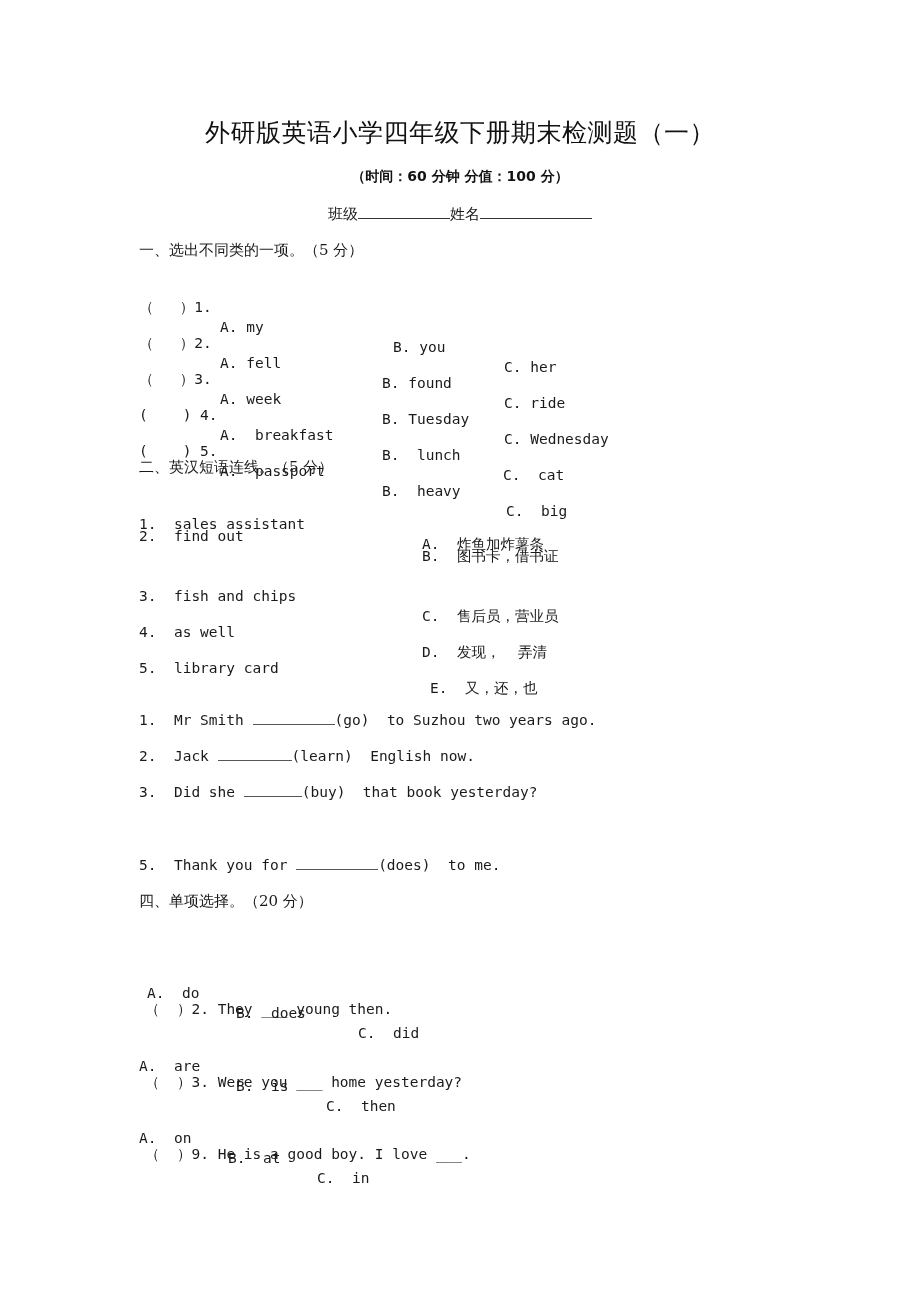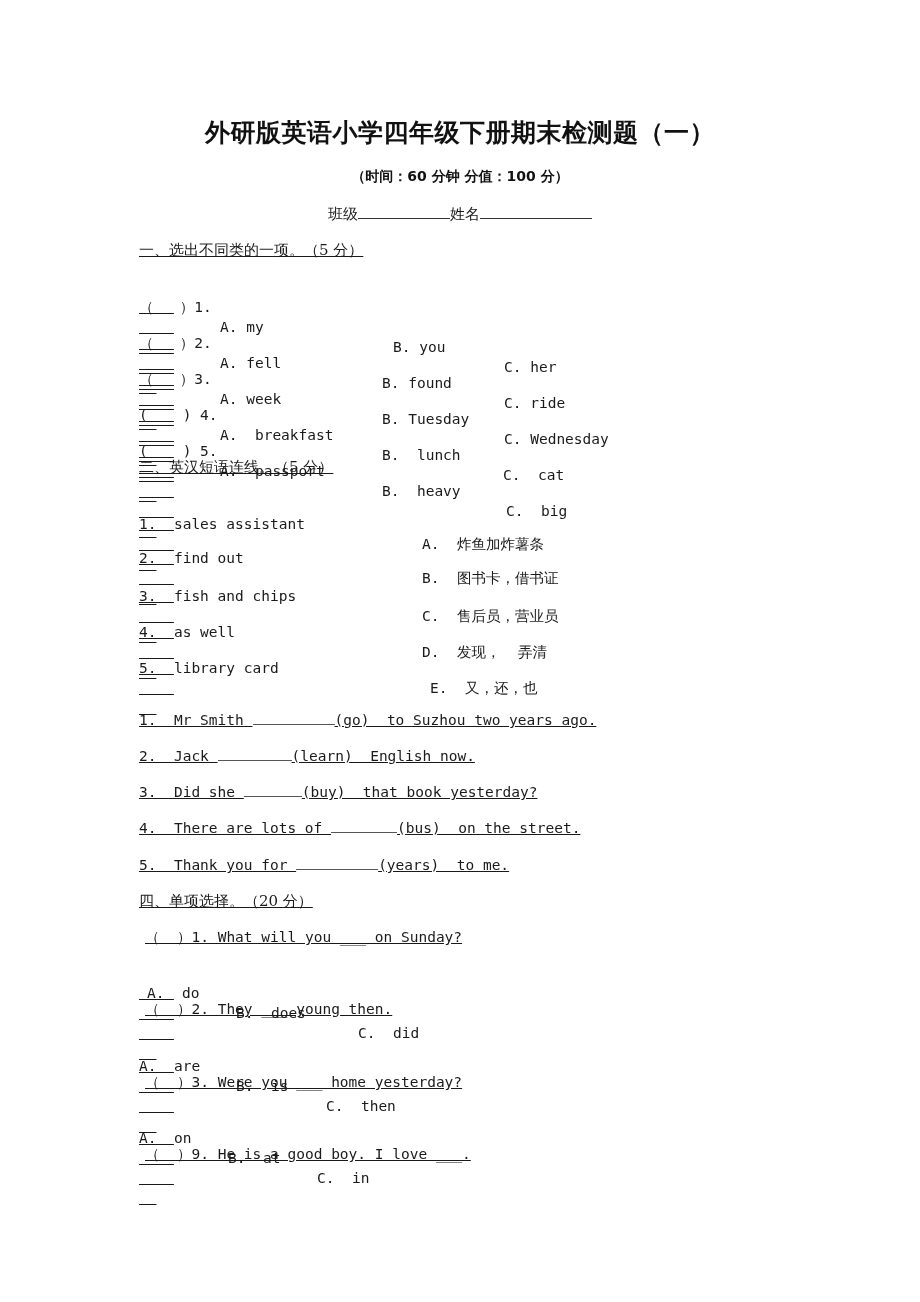--- a/index.html
+++ b/index.html
@@ -1,26 +1,26 @@
 <!DOCTYPE html>
 <html><head>
 <meta charset="utf-8">
 <style>
   html, body { margin: 0; padding: 0; background: #ffffff; }
   body { width: 920px; height: 1302px; position: relative; overflow: hidden;
          font-family: "DejaVu Serif", "Liberation Serif", serif; color: #1a1a1a; }
   .page { position: absolute; left: 0; top: 0; width: 920px; height: 1302px; }
   .title { position: absolute; left: 0; width: 920px; top: 116px; text-align: center;
-           font-family: "DejaVu Sans", sans-serif; font-weight: bold; font-size: 25px; letter-spacing: 0.5px; color: #111; }
+           font-family: "DejaVu Sans", sans-serif; font-weight: normal; font-size: 25px; letter-spacing: 0.5px; color: #111; }
   .subtitle { position: absolute; left: 0; width: 920px; top: 168px; text-align: center;
               font-family: "DejaVu Sans", sans-serif; font-weight: bold; font-size: 14px; color: #111; }
   .info { position: absolute; left: 0; width: 920px; top: 204px; text-align: center; font-size: 15px; }
   .blank-line { display: inline-block; border-bottom: 1px solid #333; vertical-align: baseline; height: 14px; }
   .line { position: absolute; left: 139px; font-size: 14.5px; white-space: pre; line-height: 20px;
-          font-family: "DejaVu Sans Mono", "Liberation Mono", monospace; text-decoration: underline; }
+          font-family: "DejaVu Sans Mono", "Liberation Mono", monospace; }
   .heading { font-family: "DejaVu Serif", serif; font-size: 15px; }
   .col { position: absolute; white-space: pre; }
   .fill { display: inline-block; border-bottom: 1px solid #555; height: 14px; vertical-align: baseline; }
 </style>
 </head>
 <body>
 
 <div class="page">
 
   <div class="title">外研版英语小学四年级下册期末检测题（一）</div>
@@ -62,47 +62,45 @@
     <span class="col" style="left:243px">B.  heavy</span>
     <span class="col" style="left:367px">C.  big</span>
   </div>
 
   <div class="line heading" style="top:457px">二、英汉短语连线。（5 分）</div>
 
   <div class="line" style="top:494px">
     <span class="col" style="left:0">1.  sales assistant</span>
     <span class="col" style="left:283px">A.  炸鱼加炸薯条</span>
   </div>
-  <div class="line" style="top:528px">
+  <div class="line" style="top:506px">
     <span class="col" style="left:0">2.  find out</span>
     <span class="col" style="left:283px">B.  图书卡，借书证</span>
   </div>
   <div class="line" style="top:566px">
     <span class="col" style="left:0">3.  fish and chips</span>
     <span class="col" style="left:283px">C.  售后员，营业员</span>
   </div>
   <div class="line" style="top:602px">
     <span class="col" style="left:0">4.  as well</span>
     <span class="col" style="left:283px">D.  发现，  弄清</span>
   </div>
   <div class="line" style="top:638px">
     <span class="col" style="left:0">5.  library card</span>
     <span class="col" style="left:291px">E.  又，还，也</span>
   </div>
 
 
   <div class="line" style="top:710px"><span>1.  Mr Smith </span><span class="fill" style="width:82px"></span><span>(go)  to Suzhou two years ago.</span></div>
   <div class="line" style="top:746px"><span>2.  Jack </span><span class="fill" style="width:74px"></span><span>(learn)  English now.</span></div>
   <div class="line" style="top:782px"><span>3.  Did she </span><span class="fill" style="width:58px"></span><span>(buy)  that book yesterday?</span></div>
-  <div class="line" style="top:818px"><span>4.  There are lots of </span><span class="fill" style="width:66px"></span><span>(bus)  on the street.</span></div>
-  <div class="line" style="top:855px"><span>5.  Thank you for </span><span class="fill" style="width:82px"></span><span>(years)  to me.</span></div>
+  <div class="line" style="top:855px"><span>5.  Thank you for </span><span class="fill" style="width:82px"></span><span>(does)  to me.</span></div>
 
   <div class="line heading" style="top:891px">四、单项选择。（20 分）</div>
 
-  <div class="line" style="top:927px; left:145px">（  ）1. What will you ___ on Sunday?</div>
   <div class="line" style="top:963px">
     <span class="col" style="left:8px">A.  do</span>
     <span class="col" style="left:97px">B.  does</span>
     <span class="col" style="left:219px">C.  did</span>
   </div>
 
   <div class="line" style="top:999px; left:145px">（  ）2. They ___ young then.</div>
   <div class="line" style="top:1036px">
     <span class="col" style="left:0">A.  are</span>
     <span class="col" style="left:97px">B.  is</span>

